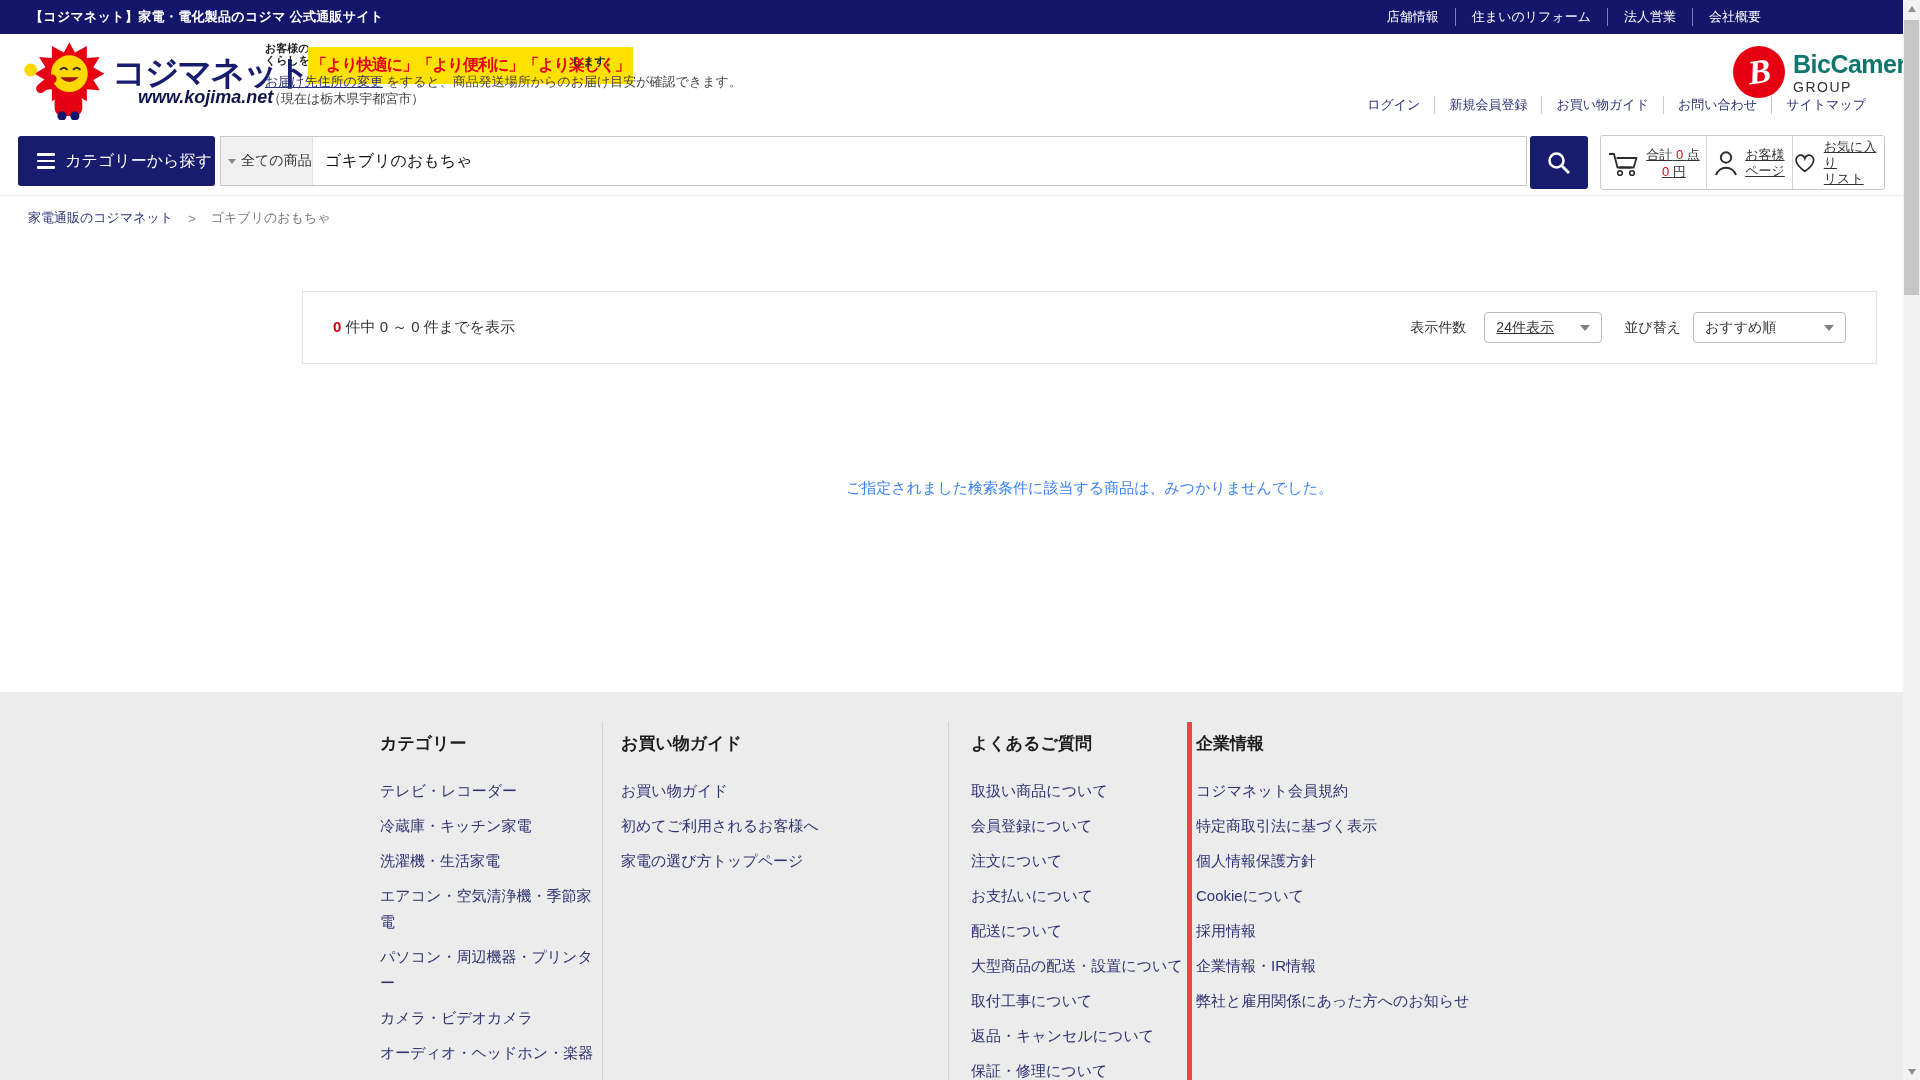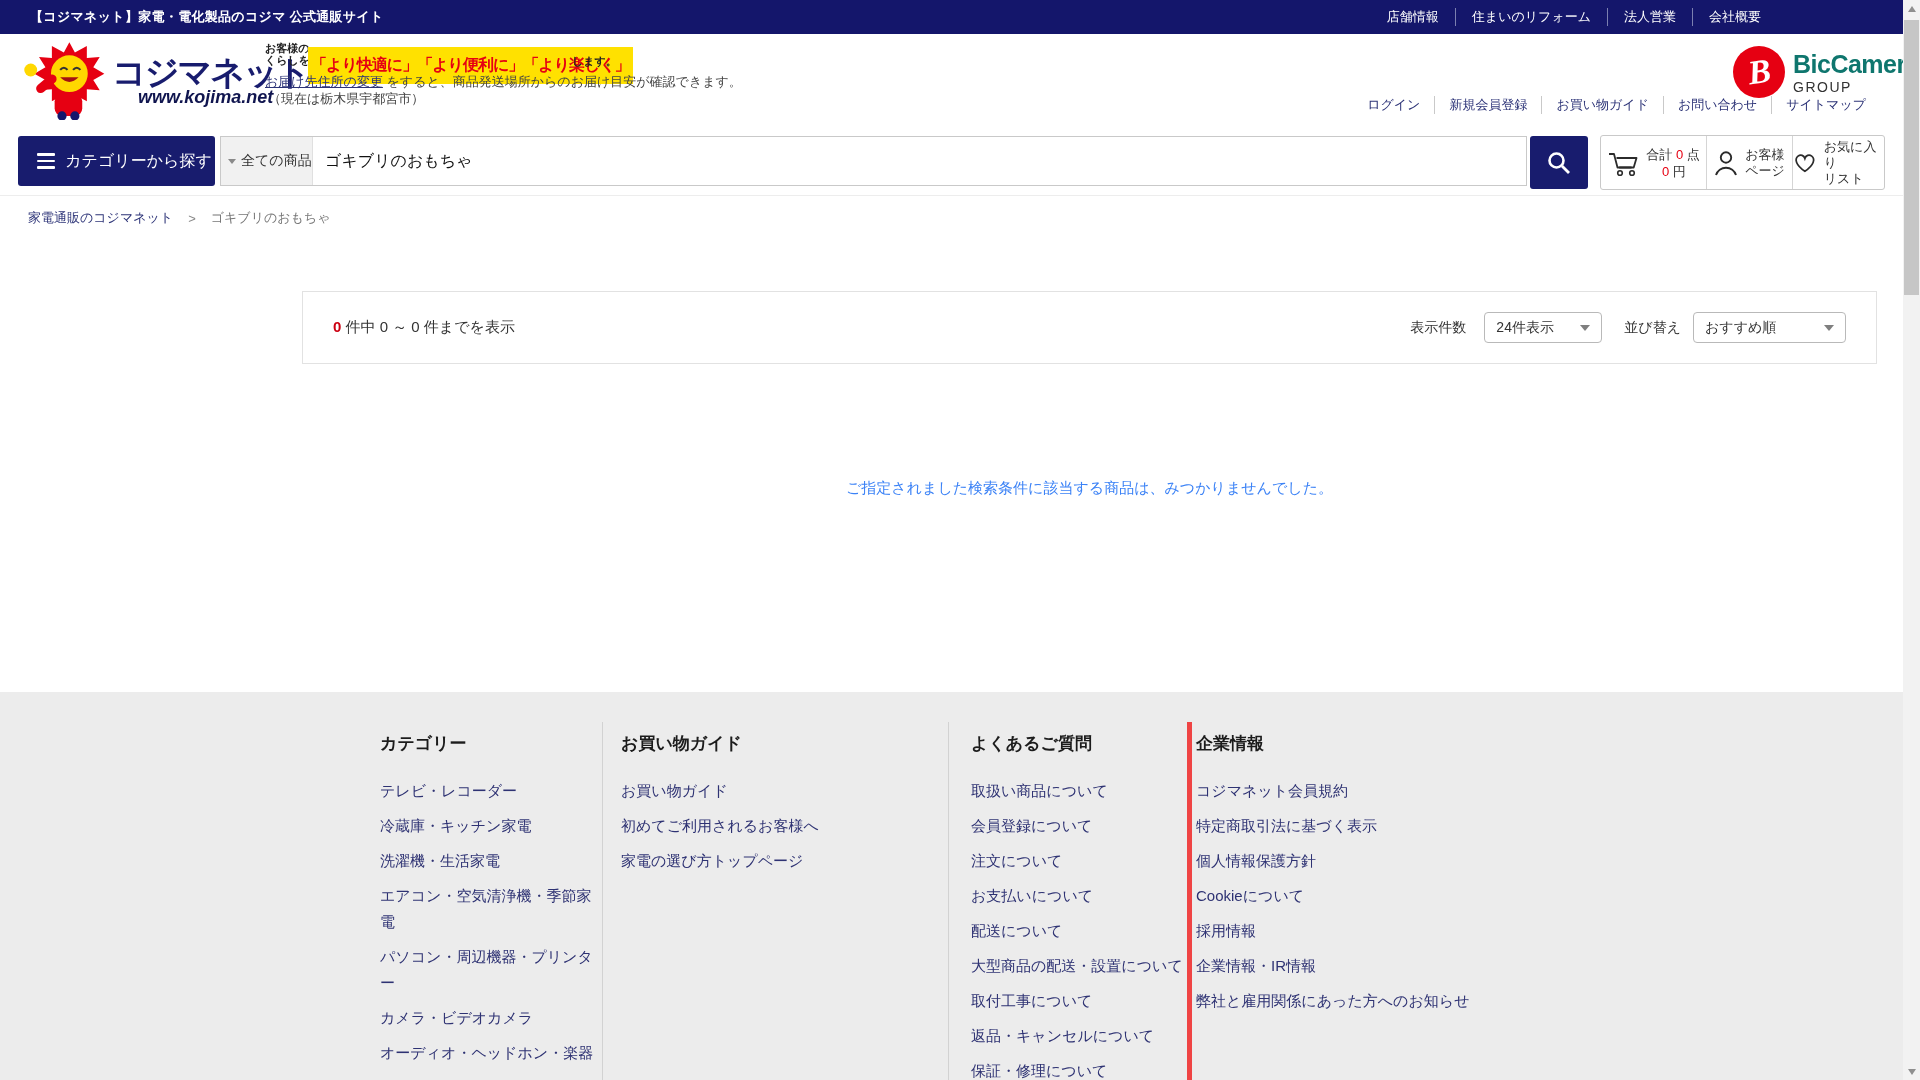--- a/index.html
+++ b/index.html
@@ -69,21 +69,21 @@
     padding-left:12px; font-family:inherit; background:transparent;
   }
   .search-button {
     position:absolute; left:1530px; top:6px; width:58px; height:53px;
     background:#181c6e; border:none; border-radius:3px; cursor:pointer;
     display:flex; align-items:center; justify-content:center;
   }
   .util-box {
     position:absolute; left:1600px; top:5px; width:285px; height:55px;
     border:1px solid #c9c9c9; border-radius:3px; background:#fff;
-    display:flex; align-items:stretch;
+    display:flex; align-items:stretch;text-decoration:underline;
   }
   .util-cell { display:flex; align-items:center; justify-content:center; cursor:pointer; gap:7px; }
   .util-cell:not(:first-child) { border-left:1px solid #d5d5d5; }
   .cell-cart { width:105px; } .cell-mypage { width:86px; } .cell-fav { width:92px; }
   .cart-text { font-size:13px; color:#333; line-height:17px; }
   .cart-line2 { text-align:right; padding-right:14px; }
   .red-num { color:#e60012; }
   .two-line { font-size:13px; color:#333; line-height:16px; }
   
   .breadcrumb { position:absolute; left:28px; top:209px; font-size:13px; display:flex; align-items:center; }
@@ -98,21 +98,21 @@
   }
   .result-count { font-size:15px; color:#333; }
   .result-count b { color:#cc0011; font-weight:bold; }
   .results-controls { margin-left:auto; display:flex; align-items:center; }
   .ctl-label { font-size:14px; color:#333; }
   .select-box {
     height:31px; border:1px solid #b9b9b9; border-radius:4px; background:#fff;
     display:flex; align-items:center; cursor:pointer; font-size:14px; color:#333;
     padding:0 11px; justify-content:space-between;
   }
-  .sel-perpage { width:118px; margin-left:18px; margin-right:22px; }
+  .sel-perpage { width:118px; margin-left:18px; margin-right:22px;text-decoration:underline; }
   .sel-sort { width:153px; margin-left:12px; }
   .sel-caret { width:0; height:0; border-left:5px solid transparent; border-right:5px solid transparent; border-top:6px solid #7f7f7f; }
   
   .empty-message {
     position:absolute; left:302px; top:479px; width:1575px; text-align:center;
     font-size:15px; color:#3b82f6;
   }
   
   .footer { position:absolute; left:0; top:692px; width:1920px; height:388px; background:#ececec; }
   .fcol { position:absolute; top:30px; height:358px; }

